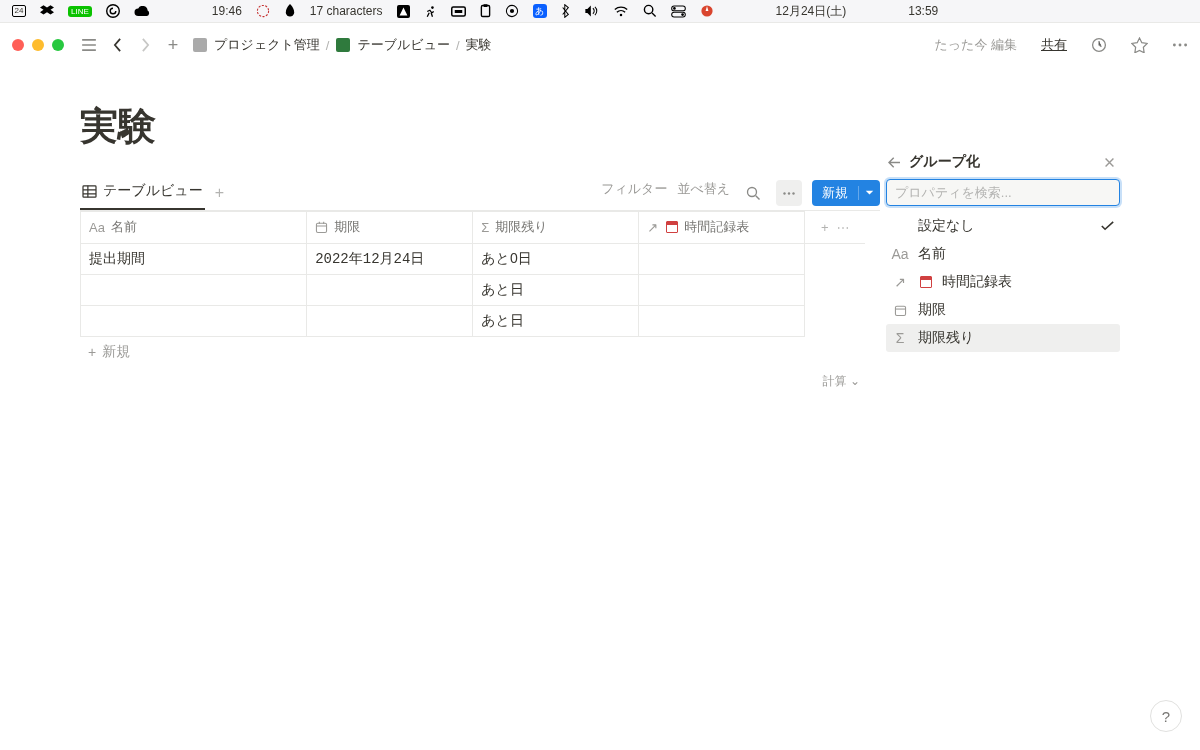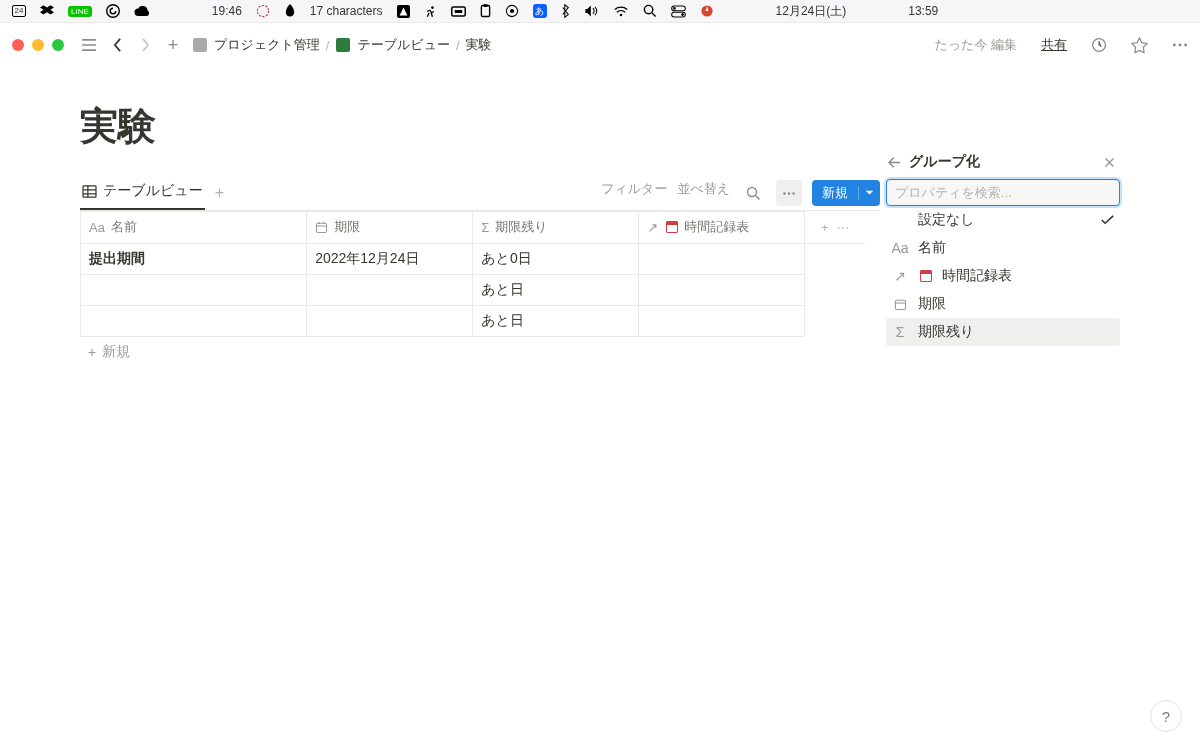--- a/index.html
+++ b/index.html
@@ -47,35 +47,35 @@
   .new-btn .chev { padding: 4px 6px; border-left:1px solid rgba(255,255,255,0.3); }
   
   .db-table { border-collapse: collapse; width: 785px; font-size:14px; }
   .db-table th, .db-table td { border:1px solid #e9e9e7; padding: 6px 8px; text-align:left; font-weight:400; color:#787774; height:30px; vertical-align:middle; }
   .db-table th { font-size:13px; }
   .db-table .col-name { width:226px; }
   .db-table .col-date { width:166px; }
   .db-table .col-remain { width:166px; }
   .db-table .col-time { width:166px; }
   .db-table .col-acts { width:60px; border-left:none; border-right:none;}
-  .db-table td.firstcol { color:#37352f; font-weight:700; }
+  .db-table td.firstcol { color:#37352f; font-weight:400; }
   .th-ico { display:inline-flex; align-items:center; gap:6px; }
   .ico-sm { color:#9b9a97; font-size:13px; }
   .row-actions { display:flex; gap:8px; color:#b3b3b1; justify-content:center; }
   .new-row { padding:6px 8px; color:#9b9a97; font-size:14px; display:flex; align-items:center; gap:6px;}
   .calc-row { text-align:right; color:#9b9a97; font-size:12px; padding:6px 20px 0 0; }
   
   
   .side-panel { width:234px; margin-left:6px; margin-top:72px; }
   .panel-head { display:flex; align-items:center; gap:8px; padding:4px 2px 8px 2px; }
   .panel-head .title { font-weight:600; font-size:14px; }
   .panel-head .close { margin-left:auto; color:#9b9a97; width:18px; height:18px; display:flex; align-items:center; justify-content:center; border-radius:3px;}
   .panel-search { width:100%; border:1px solid #2383e2; box-shadow:0 0 0 2px rgba(35,131,226,0.25); border-radius:4px; padding:5px 8px; font-size:13px; outline:none; background:#f7f7f5; color:#37352f; }
   .panel-search::placeholder { color:#b3b3b1; }
-  .panel-list { }
+  .panel-list { margin-top:6px; }
   .panel-item { display:flex; align-items:center; gap:10px; padding:5px 6px; font-size:14px; border-radius:3px; color:#37352f; }
   .panel-item.hover { background:#efefee; }
   .panel-item .ico { width:16px; color:#9b9a97; display:inline-flex; justify-content:center; }
   .panel-item .check { margin-left:auto; color:#37352f; }
   .relation-icon-wrap { display:inline-flex; align-items:center; }
   .mini-cal { width:12px; height:12px; border:1px solid #d04040; position:relative; margin-left:2px; border-radius:1px; }
   .mini-cal::before { content:""; position:absolute; top:0; left:0; right:0; height:3px; background:#d04040; }
   
   .help-fab { position:absolute; right:18px; bottom:18px; width:32px; height:32px; border:1px solid #e1e1df; border-radius:50%; display:flex; align-items:center; justify-content:center; color:#787774; font-size:15px; background:#fff;}
   
@@ -320,21 +320,21 @@
                 <div class="row-actions">
                   <span>+</span>
                   <span>⋯</span>
                 </div>
               </th>
           </tr>
         </thead>
         <tbody id="tbody">
             <tr>
               <td class="firstcol">提出期間</td>
-              <td style="color:#37352f;">2022年12月24日</td>
+              <td style="color:#37352f;font-family:Liberation Mono, monospace;">2022年12月24日</td>
               <td style="color:#37352f;">あと0日</td>
               <td></td>
               <td class="col-acts" style="border:none;"></td>
             </tr>
             <tr>
               <td class="firstcol"></td>
               <td style="color:#37352f;"></td>
               <td style="color:#37352f;">あと日</td>
               <td></td>
               <td class="col-acts" style="border:none;"></td>
@@ -345,20 +345,21 @@
               <td style="color:#37352f;">あと日</td>
               <td></td>
               <td class="col-acts" style="border:none;"></td>
             </tr>
           </tbody>
       </table>
       <div class="new-row">
           <span>+</span>
           <span>新規</span>
         </div>
+      <div class="calc-row"><span>計算</span> <span>⌄</span></div>
     </div>
 
     <div class="side-panel">
       <div class="panel-head">
         <span>
             <svg width="13" height="11" viewBox="0 0 16 14">
               <path fill="none" stroke="#8a8a87" stroke-width="1.8" d="M7 1L1 7l6 6M1 7h14"></path>
             </svg>
           </span>
         <span class="title">グループ化</span>

